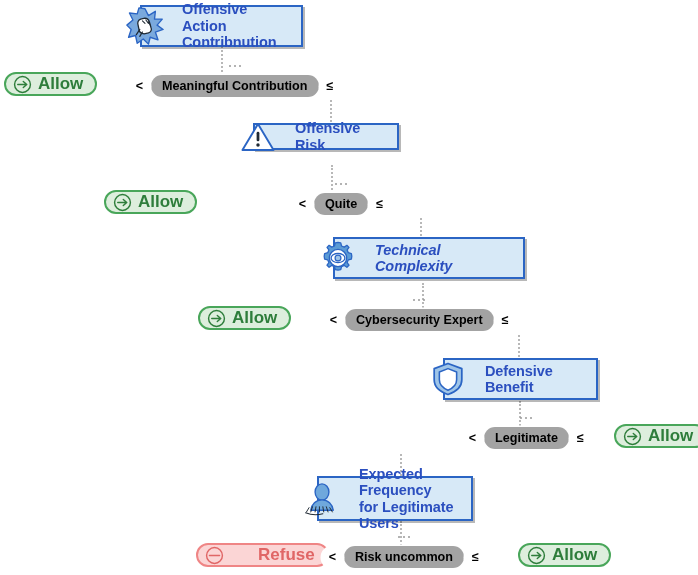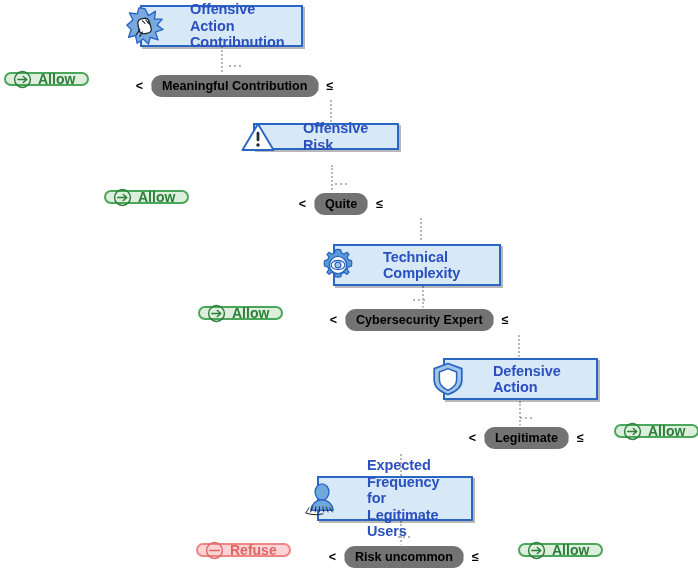--- a/index.html
+++ b/index.html
@@ -14,21 +14,20 @@
 
   
   .node{
     position:absolute;
     background:#d7e9f7;
     border:2px solid #2b65c4;
     box-sizing:border-box;
     display:flex;
     align-items:center;
     box-shadow:2px 2px 0 rgba(0,0,0,0.28);
-    padding-left:8px;
   }
   .node .node-icon{
     position:absolute;
     left:-16px;
     top:50%;
     transform:translateY(-50%);
     width:38px;height:38px;
     display:block;
     pointer-events:none;
   }
@@ -39,31 +38,31 @@
     line-height:16.5px;
     padding-left:40px;
     padding-right:10px;
     letter-spacing:-0.1px;
     white-space:pre-line;
   }
 
   
   .outcome{
     position:absolute;
-    height:14px;
+    height:24px;
     border-radius:14px;
     box-sizing:border-box;
     display:flex;
     align-items:center;
     padding:0 12px 0 7px;
-    font-size:14px;
+    font-size:17px;
     font-weight:bold;
   }
   .outcome.allow{background:#ddeedd;border:2px solid #49a65a;color:#2e7d3b;}
-  .outcome.refuse{background:#fbd5d5;border:2px solid #ef8585;color:#e06666;}
+  .outcome.refuse{background:#fbd5d5;border:2px solid #ef8585;color:#e06666;gap:28px;}
   .outcome .oc-icon{width:19px;height:19px;margin-right:6px;flex:0 0 auto;}
   .outcome .oc-label{white-space:nowrap;}
 
   
   .thresh{
     position:absolute;
     height:24px;
     display:flex;
     align-items:center;
   }
@@ -73,21 +72,21 @@
     color:#000;
     font-size:12.5px;
     font-weight:bold;
     display:flex;align-items:center;justify-content:center;
     box-shadow:0 0 0 1.5px #ffffff;
     flex:0 0 auto;
     z-index:3;
   }
   .thresh-pill{
     height:22px;
-    background:#737373;
+    background:#a3a3a3;
     border-radius:11px;
     display:flex;align-items:center;
     padding:0 11px;
     font-size:12.6px;
     font-weight:bold;
     color:#000;
     white-space:nowrap;
     margin:0 1px;
     box-shadow:0 0 0 1.5px #ffffff;
     z-index:2;
@@ -172,21 +171,21 @@
     <div class="dots">
         <i></i>
         <i></i>
         <i></i>
       </div>
     <div class="op">&lt;</div>
     <div class="thresh-pill">Quite</div>
     <div class="op">≤</div>
   </div>
 
-  <div class="node" style="left:333px;top:244px;width:168px;height:42px;">
+  <div class="node" style="left:333px;top:237px;width:192px;height:42px;font-style:italic;">
     <svg class="node-icon" viewBox="0 0 44 44">
       <path d="M22 4 l3.2 0.5 0.9 3.6 3.2 1.3 3-2.1 2.4 2.4 -2.1 3 1.3 3.2 3.6 0.9 0.5 3.2 -0.5 3.2 -3.6 0.9 -1.3 3.2 2.1 3 -2.4 2.4 -3 -2.1 -3.2 1.3 -0.9 3.6 -3.2 0.5 -3.2 -0.5 -0.9 -3.6 -3.2 -1.3 -3 2.1 -2.4 -2.4 2.1 -3 -1.3 -3.2 -3.6 -0.9 -0.5 -3.2 0.5 -3.2 3.6 -0.9 1.3 -3.2 -2.1 -3 2.4 -2.4 3 2.1 3.2 -1.3 0.9 -3.6 z" fill="#5b9bd5" stroke="#2b65c4" stroke-width="1.5" stroke-linejoin="round"></path>
       <circle cx="22" cy="22" r="10" fill="#ffffff" stroke="#2b65c4" stroke-width="1.6"></circle>
       <ellipse cx="22" cy="22" rx="8" ry="5.2" fill="none" stroke="#2b65c4" stroke-width="1.5"></ellipse>
       <circle cx="22" cy="22" r="3.4" fill="#9fc5e8" stroke="#2b65c4" stroke-width="1.4"></circle>
     </svg>
     <span class="node-label">Technical Complexity</span>
   </div>
 
   <div class="outcome allow" style="left:198px;top:306px;">
@@ -206,21 +205,21 @@
     <div class="op">&lt;</div>
     <div class="thresh-pill">Cybersecurity Expert</div>
     <div class="op">≤</div>
   </div>
 
   <div class="node" style="left:443px;top:358px;width:155px;height:42px;">
     <svg class="node-icon" viewBox="0 0 44 44">
       <path d="M22 4 L38 10 V23 c0 9 -7 14 -16 17 C13 37 6 32 6 23 V10 z" fill="#9fc5e8" stroke="#2b65c4" stroke-width="2" stroke-linejoin="round"></path>
       <path d="M22 10 L32 13.8 V23 c0 6.4 -5 10 -10 12 C17 33 12 29.4 12 23 V13.8 z" fill="#ffffff" stroke="#2b65c4" stroke-width="1.8" stroke-linejoin="round"></path>
     </svg>
-    <span class="node-label">Defensive Action</span>
+    <span class="node-label">Defensive Benefit</span>
   </div>
 
   <div class="thresh" style="left:462px;top:426px;">
     <div class="dots">
         <i></i>
         <i></i>
         <i></i>
       </div>
     <div class="op">&lt;</div>
     <div class="thresh-pill">Legitimate</div>

